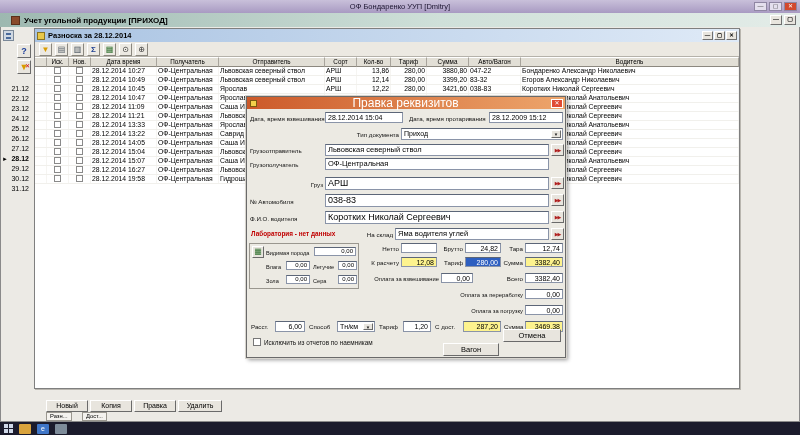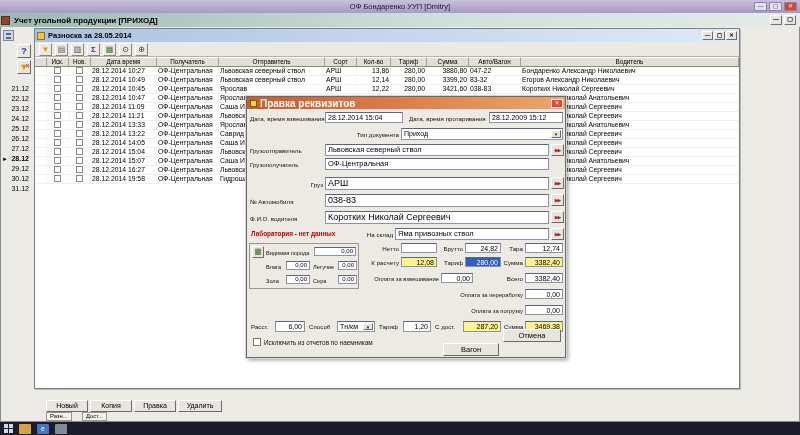--- a/index.html
+++ b/index.html
@@ -10,21 +10,21 @@
   .session-bar { position:absolute; left:0; top:0; width:800px; height:13px;
     background:linear-gradient(#c9c0da,#a89ac2); display:flex; align-items:center; justify-content:center;
     font-size:7.5px; color:#1c1530; }
   .sys-btns { position:absolute; right:3px; top:2px; display:flex; gap:2px; }
   .sbtn { width:13px; height:9px; background:#e4dfee; border:1px solid #8f86a3; font-size:6px; line-height:6px; text-align:center; color:#333; }
   .sbtn.close { background:#d2482e; color:#fff; }
 
   
   .app-window { position:absolute; left:0; top:13px; width:800px; height:409px; background:#eceae5; border:1px solid #8a8a8a; }
   .app-titlebar { position:absolute; left:0; top:13px; width:800px; height:14px;
-    background:linear-gradient(90deg,#9db8b0,#cfe0d9 55%,#e3ece8); display:flex; align-items:center; padding:0 1px;
+    background:linear-gradient(90deg,#9db8b0,#cfe0d9 55%,#e3ece8); display:flex; align-items:center; padding:0 11px;
     font-size:8px; font-weight:bold; }
   .app-icon { width:9px; height:9px; background:#8a4a2a; border:1px solid #5c2f1a; margin-right:4px; }
   .app-btns { position:absolute; right:4px; top:2px; display:flex; gap:2px; }
   .wbtn { width:12px; height:10px; background:#e8e5de; border:1px solid; border-color:#fff #6f6f6f #6f6f6f #fff; font-size:6px; line-height:7px; text-align:center; }
 
   
   .sidebar { position:absolute; left:1px; top:27px; width:33px; height:373px; background:#eceae5; }
   .form-ico { position:absolute; left:2px; top:3px; width:11px; height:11px; background:#cfd8e2; border:1px solid #7a8898; }
   .form-ico i { display:block; margin:2px; height:2px; background:#4a6a9a; }
   .sb-btn { position:absolute; width:14px; height:14px; background:#e8e5de; border:1px solid; border-color:#fff #6a6a6a #6a6a6a #fff;
@@ -71,21 +71,21 @@
   .pbtn { position:absolute; height:12px; background:#e8e5de; border:1px solid; border-color:#fff #6a6a6a #6a6a6a #fff;
     font-size:7px; line-height:10px; text-align:center; }
   .chip { position:absolute; height:9px; background:#f4f2ee; border:1px solid #9a978f; font-size:5.8px; line-height:7px; padding:0 3px; }
 
   
   .dialog { position:absolute; left:246px; top:96px; width:320px; height:262px; background:#eceae3;
     border:1px solid #6a6a6a; outline:1px solid #d8d5ce; box-shadow:2px 2px 4px rgba(0,0,0,.4); z-index:50; }
   .dlg-tb { position:absolute; left:0; top:0; width:100%; height:12px;
     background:linear-gradient(90deg,#cc5a2a,#eda56b); display:flex; align-items:center; }
   .dlg-ico { width:7px; height:7px; background:#f2d24a; border:1px solid #7a5c10; margin:0 3px; }
-  .dlg-title { flex:1; text-align:left; color:#fff; font-weight:bold; font-size:10px; }
+  .dlg-title { flex:1; text-align:center; color:#fff; font-weight:normal; font-size:12px; }
   .dlg-close { width:12px; height:9px; background:#e04a32; border:1px solid #fff; color:#fff; font-size:6px; line-height:7px; text-align:center; margin-right:2px; }
   .lbl { position:absolute; font-size:6.2px; line-height:8px; color:#111; white-space:nowrap; overflow:hidden; }
   .lbl.r { text-align:right; }
   .red { color:#c00000; font-weight:bold; font-size:6.4px; }
   .inp { position:absolute; height:11px; background:#fff; border:1px solid #8a94a8; border-top-color:#5c6678;
     font-size:7px; line-height:9px; padding:0 2px; overflow:hidden; white-space:nowrap; }
   .big { font-size:9px; line-height:11px; }
   .ybox { background:#fdf38e; }
   .bluebox { background:#2e5fc0; color:#fff; }
   .pick { position:absolute; width:13px; height:12px; background:#e8e5de; border:1px solid; border-color:#fff #6a6a6a #6a6a6a #fff;
@@ -147,21 +147,21 @@
         <div class="d-item sel"><span class="arr">►</span>28.12</div>
         <div class="d-item">29.12</div>
         <div class="d-item">30.12</div>
         <div class="d-item">31.12</div>
       </div>
   </div>
 
   <div class="child-window">
     <div class="child-titlebar">
       <span class="child-icon"></span>
-      <span>Разноска за 28.05.2014</span>
+      <span>Разноска за 28.12.2014</span>
       <span class="child-btns">
         <span class="cbtn">—</span>
         <span class="cbtn">▢</span>
         <span class="cbtn">✕</span>
       </span>
     </div>
     <div class="child-toolbar" id="tb-icons">
         <span class="tbi i-filter"></span>
         <span class="tbi i-print"></span>
         <span class="tbi i-preview"></span>
@@ -463,21 +463,21 @@
     <span class="lbl" style="left:3px;top:101px;width:74px">№ Автомобиля</span>
     <div class="inp big" style="left:78px;top:97px;width:224px;height:13px">038-83</div>
     <div class="pick" style="left:304px;top:97px">▶▶</div>
 
     <span class="lbl" style="left:3px;top:118px;width:74px">Ф.И.О. водителя</span>
     <div class="inp big" style="left:78px;top:114px;width:224px;height:13px">Коротких Николай Сергеевич</div>
     <div class="pick" style="left:304px;top:114px">▶▶</div>
 
     <span class="lbl red" style="left:4px;top:133px;width:112px">Лаборатория - нет данных</span>
     <span class="lbl r" style="left:114px;top:134px;width:32px">На склад</span>
-    <div class="inp" style="left:148px;top:131px;width:154px;height:12px;font-size:7.5px;line-height:10px">Яма привозных ствол</div>
+    <div class="inp" style="left:148px;top:131px;width:154px;height:12px;font-size:7.5px;line-height:10px">Яма водителя углей</div>
     <div class="pick" style="left:304px;top:131px">▶▶</div>
 
     <div class="labbox">
       <span class="gbtn">▦</span>
       <span class="lbl" style="left:16px;top:5px;width:46px;font-size:5.6px">Видимая порода</span>
       <div class="inp num" style="left:64px;top:3px;width:42px;height:9px;font-size:6px;line-height:7px">0,00</div>
       <span class="lbl" style="left:16px;top:19px;width:20px;font-size:5.6px">Влага</span>
       <div class="inp num" style="left:36px;top:17px;width:24px;height:9px;font-size:6px;line-height:7px">0,00</div>
       <span class="lbl" style="left:63px;top:19px;width:24px;font-size:5.6px">Летучие</span>
       <div class="inp num" style="left:88px;top:17px;width:19px;height:9px;font-size:6px;line-height:7px">0,00</div>

